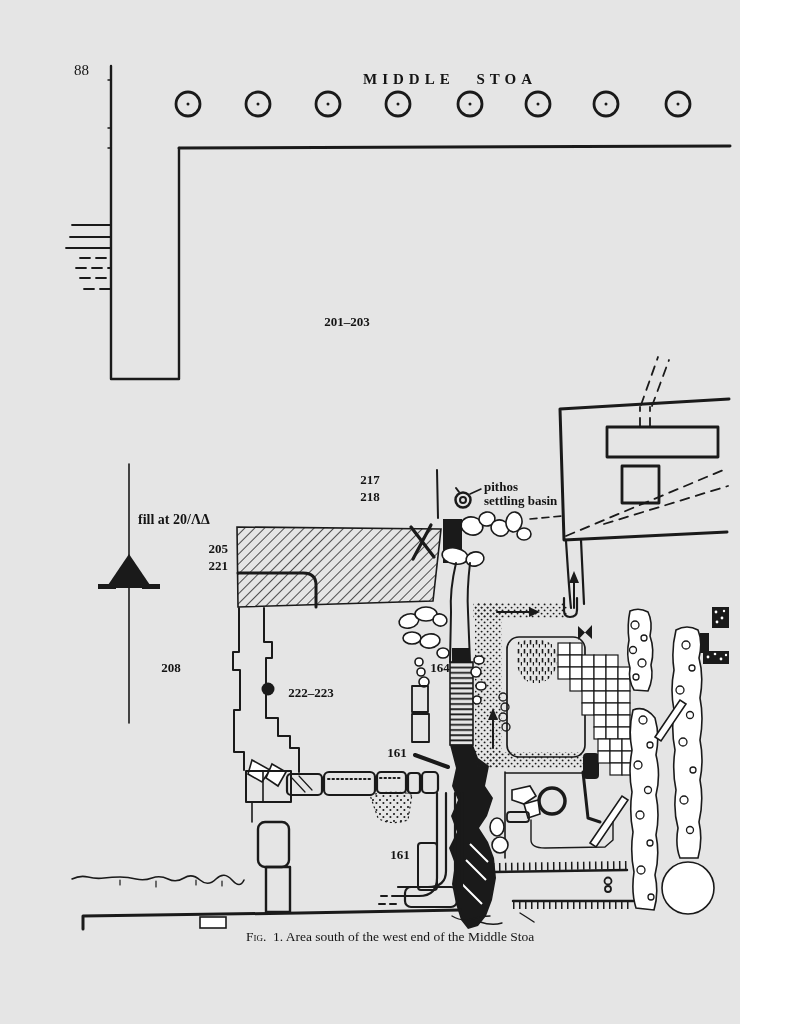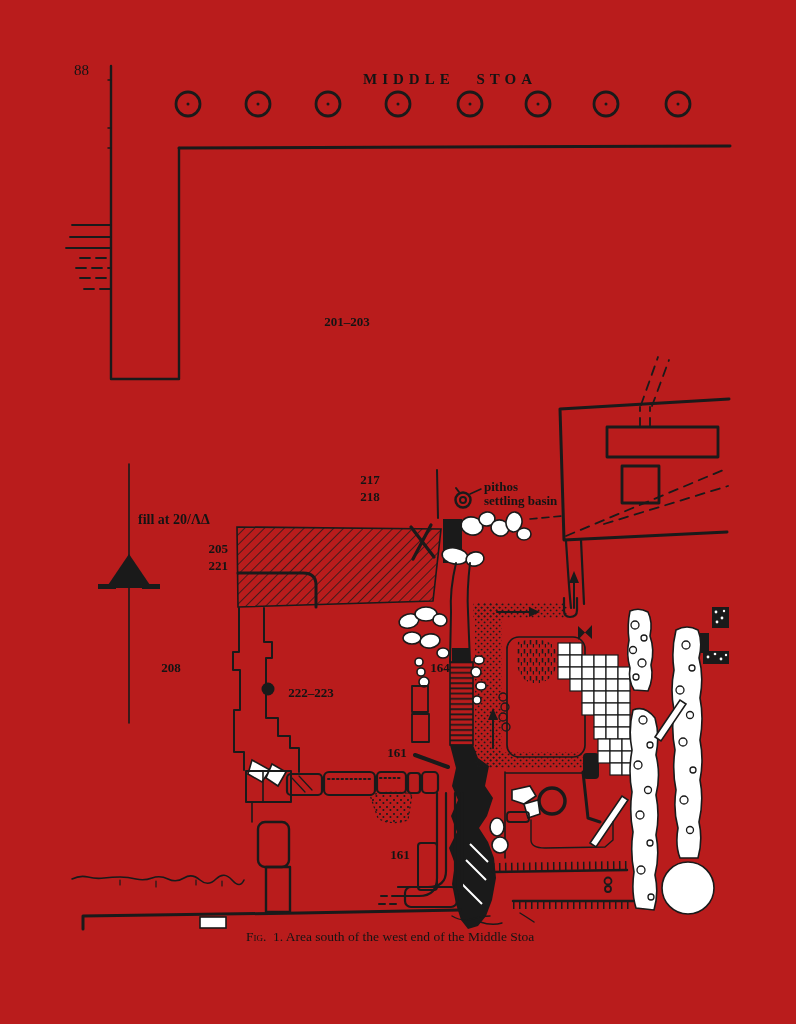--- a/index.html
+++ b/index.html
@@ -1,16 +1,16 @@
 <!DOCTYPE html>
 <html><head>
 <meta charset="utf-8">
 <style>
   html,body{margin:0;padding:0;background:#ffffff;}
-  .page{position:relative;width:796px;height:1024px;background:#b91c1c;overflow:hidden;}
+  .page{position:relative;width:740px;height:1024px;background:#e5e5e5;overflow:hidden;}
   svg{display:block;}
   .ln{fill:none;stroke:#1a1a1a;stroke-linecap:round;stroke-linejoin:round;}
   .ink{fill:#1a1a1a;stroke:none;}
   .stone{fill:#ffffff;stroke:#1a1a1a;stroke-width:1.6;}
   .cell{fill:#ffffff;stroke:#1a1a1a;stroke-width:1.2;}
   text{fill:#141414;font-family:"Liberation Serif",serif;}
   .lbl{font-size:13px;font-weight:bold;}
   .lbl-lg{font-size:14px;font-weight:bold;}
   .pagenum{font-size:15px;font-weight:normal;}
   .title{font-size:15px;font-weight:bold;letter-spacing:5px;word-spacing:13px;}

